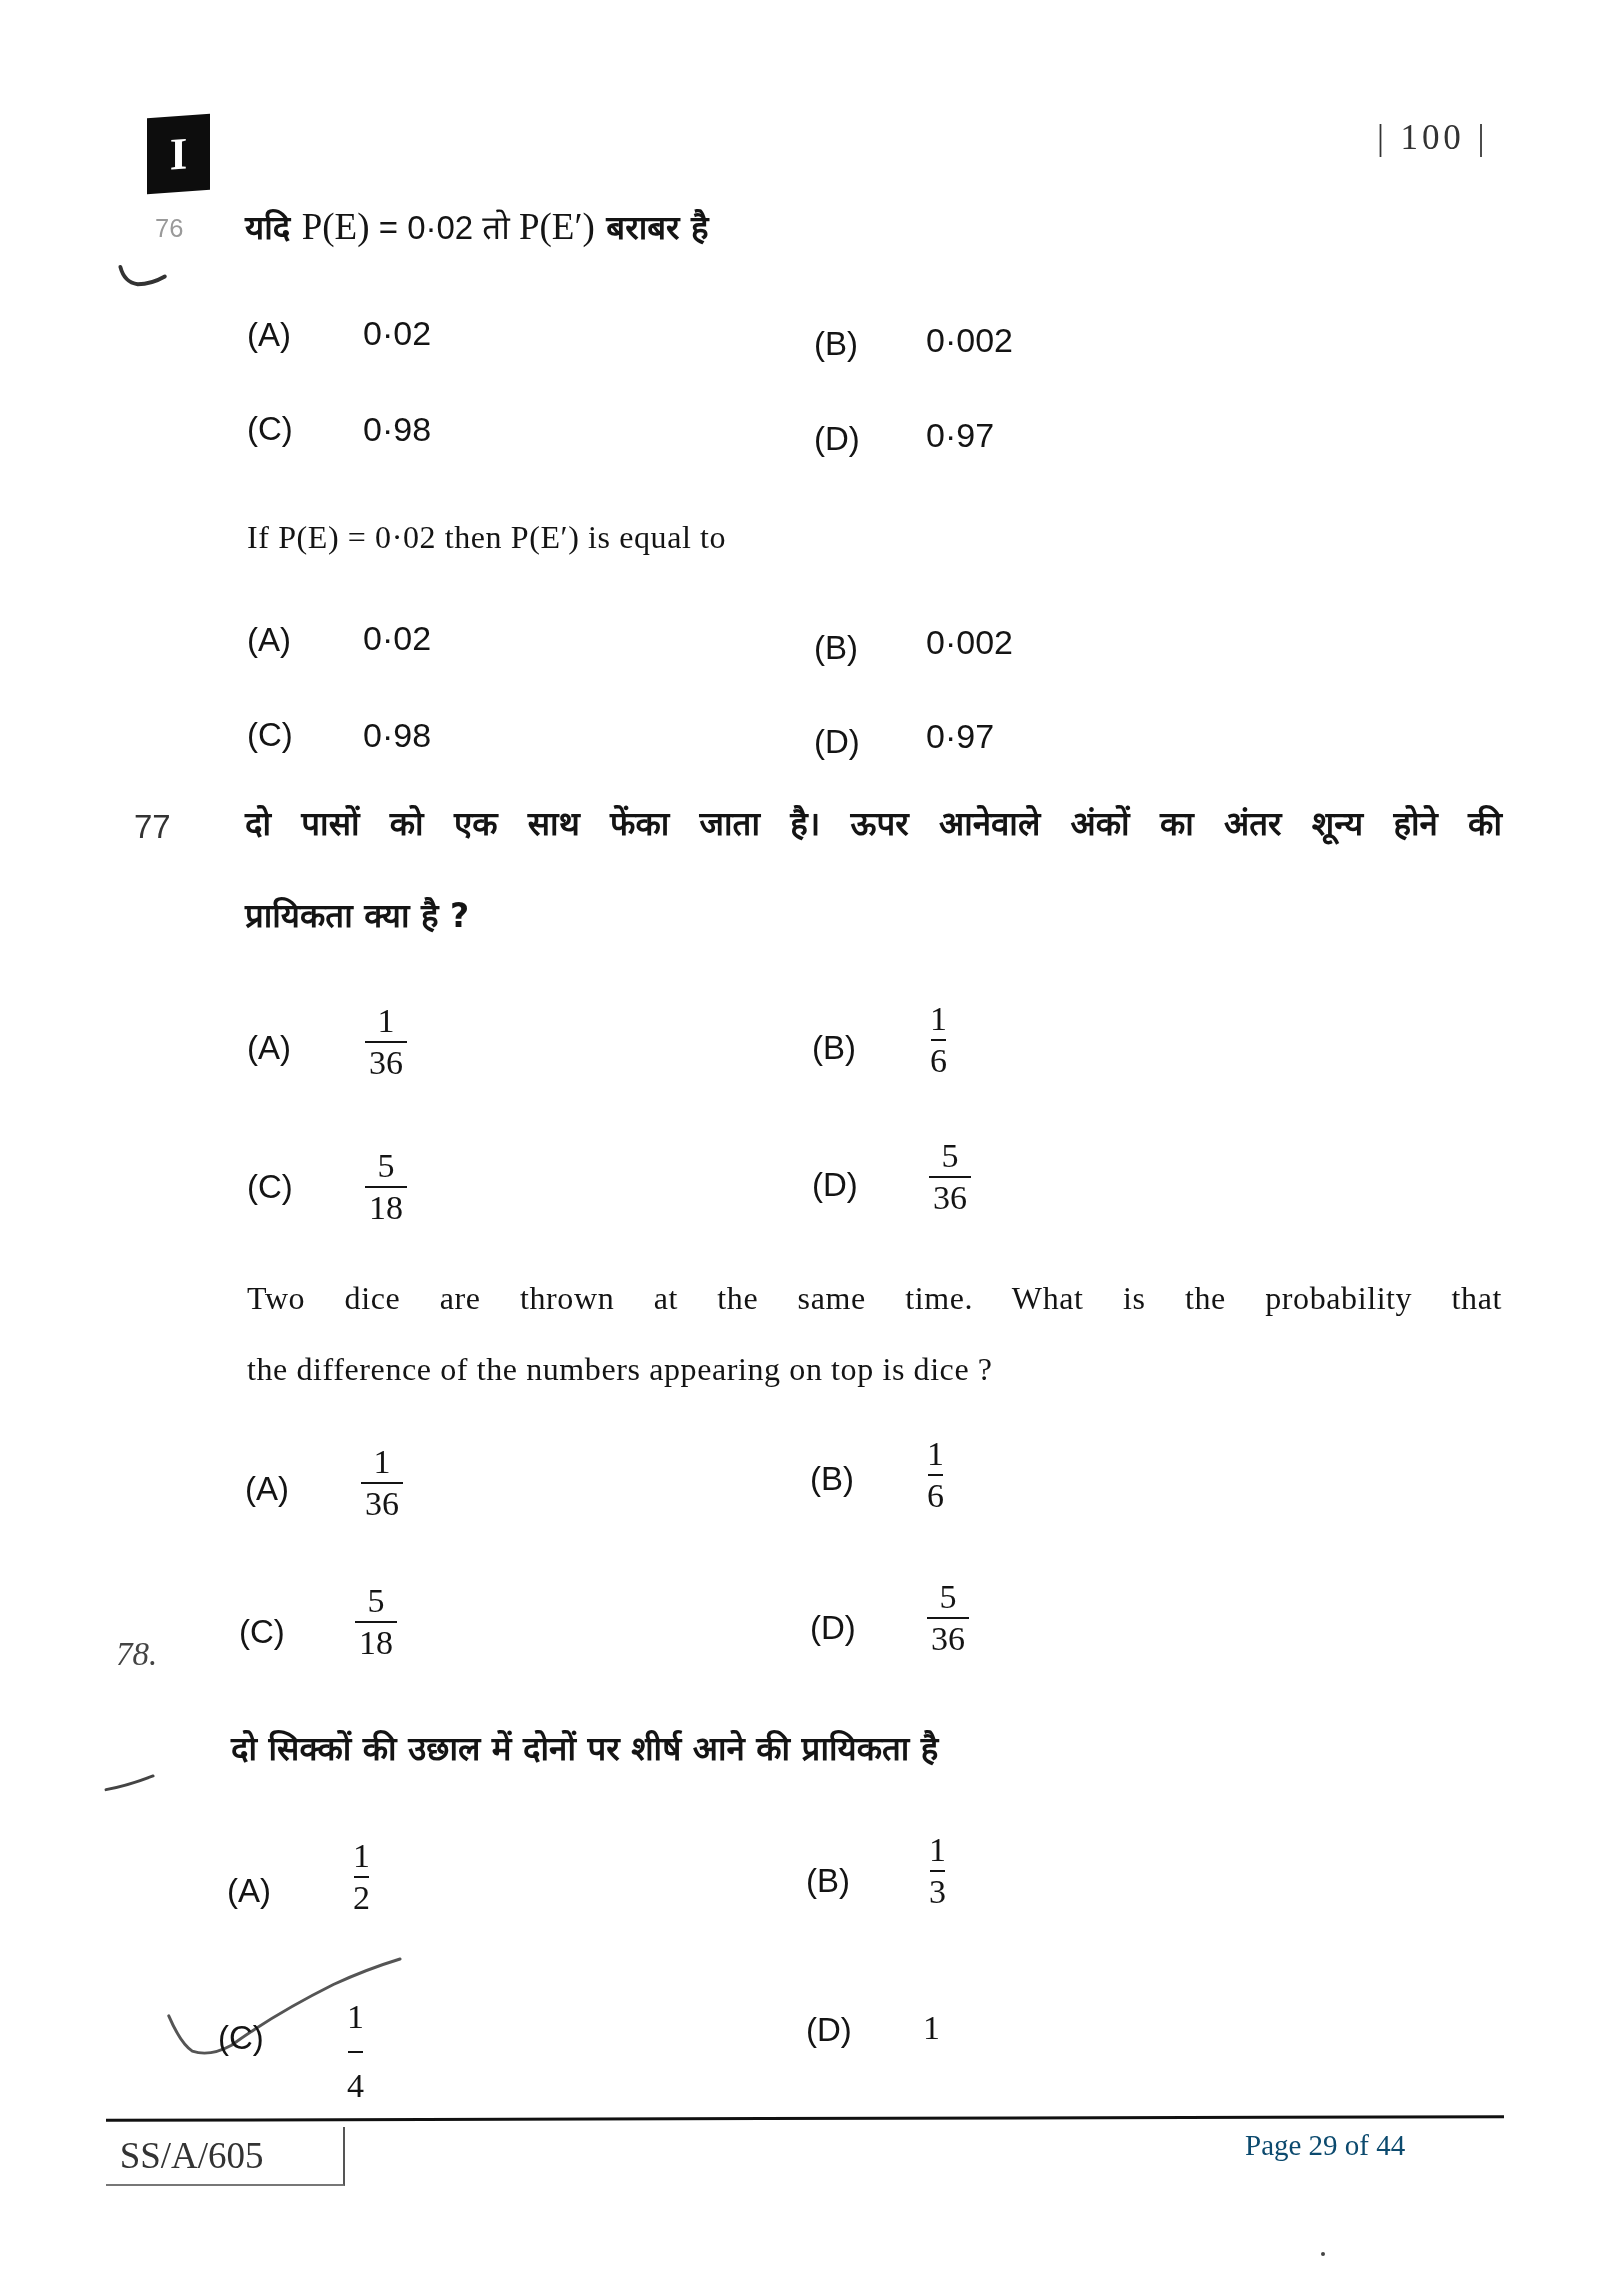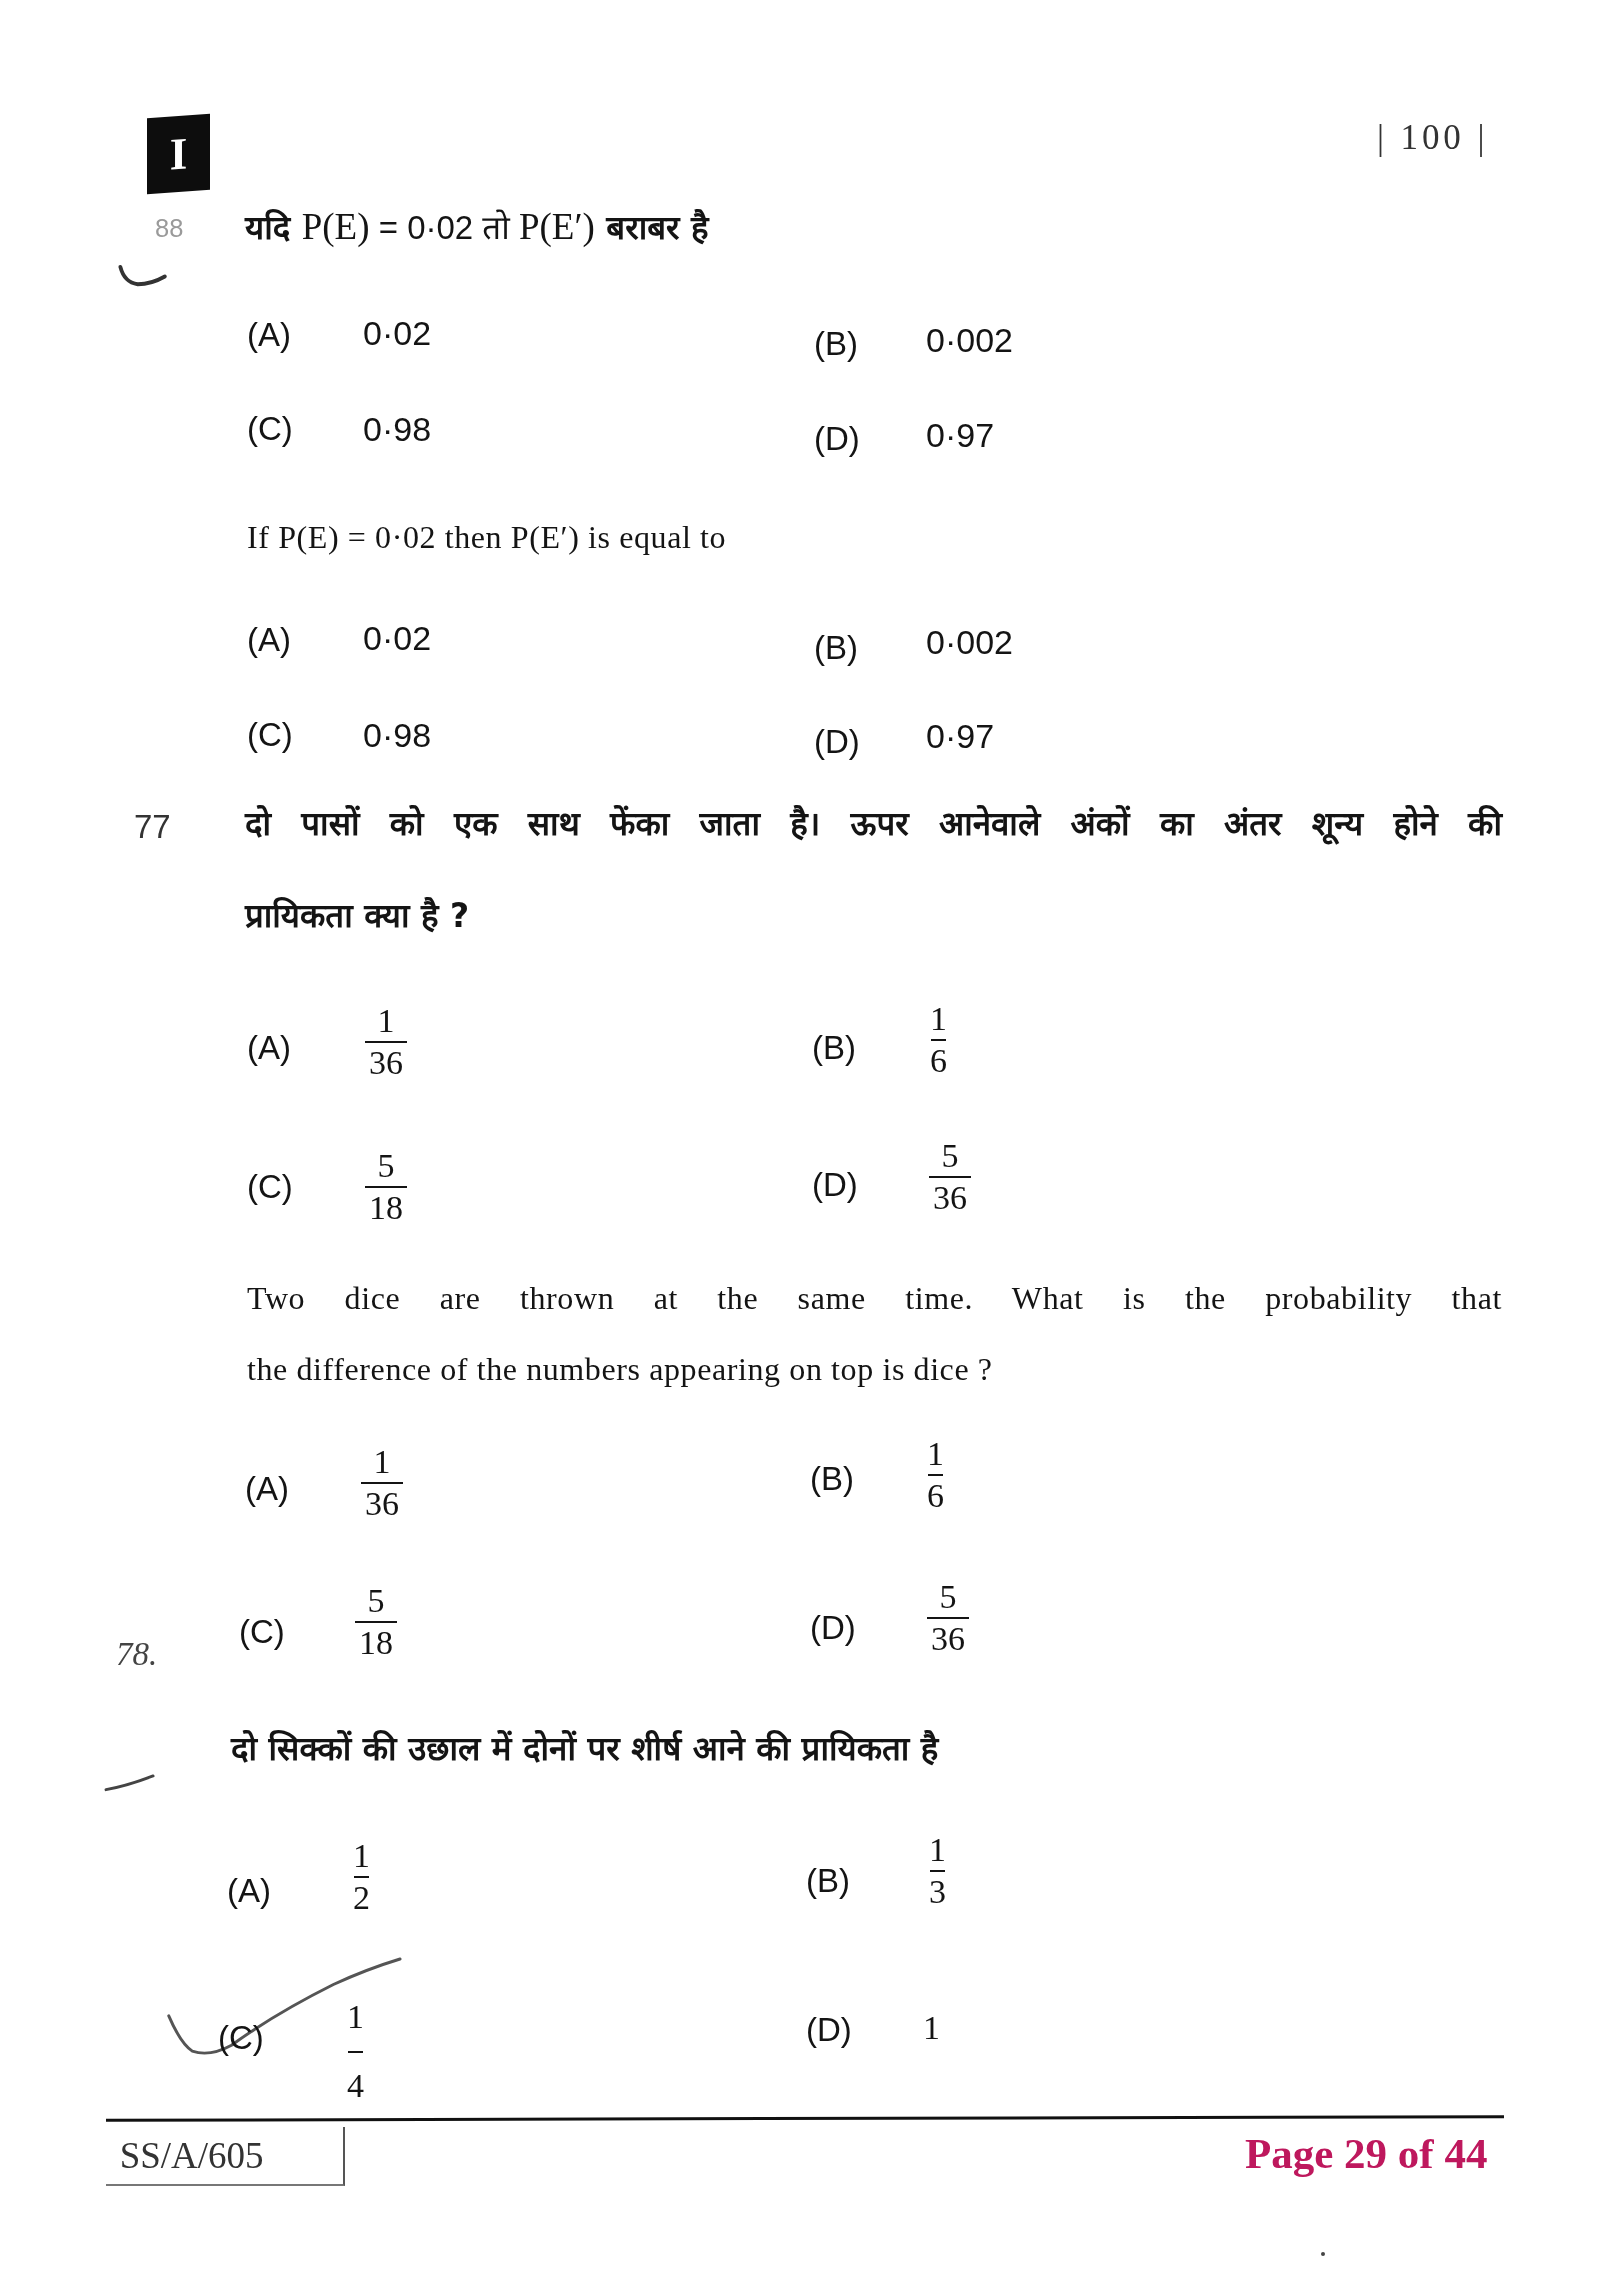--- a/index.html
+++ b/index.html
@@ -38,33 +38,33 @@
   .frac .den { padding: 2.9px 3.9px 0 3.9px; }
   .frac.thin .bar { border-top-width: 2px; width: 60%; }
 
   .footer-line { left: 106px; top: 2117px; width: 1398px; height: 0; border-top: 3.9px solid #111; transform: rotate(-0.15deg); }
   .paper-code {
     left: 106px; top: 2127px; width: 239px; height: 59px;
     border-right: 2px solid #555; border-bottom: 2px solid #777;
     font-family: "Liberation Serif", serif; font-size: 37px; color: #333;
     display: flex; align-items: center; padding-left: 13.7px; box-sizing: border-box;
   }
-  .page-num { left: 1245px; top: 2129px; font-family: "Liberation Serif", serif; font-size: 43px; color: #be185d; font-weight: bold; }
+  .page-num { left: 1245px; top: 2129px; font-family: "Liberation Serif", serif; font-size: 29px; color: #0c4a6e; font-weight: normal; }
 
   svg.mark { position: absolute; overflow: visible; }
 </style>
 </head>
 <body>
 
 <div class="abs set-badge">
   <span>I</span>
 </div>
 <div class="abs page-marker">| 100 |</div>
 
-<div class="abs qnum faint" style="left:155px; top:214px;">88</div>
+<div class="abs qnum faint" style="left:155px; top:214px;">76</div>
 <svg class="mark" style="left:116px; top:263px;" width="59" height="29" viewBox="0 0 60 30">
   <path d="M4 4 Q8 20 22 22 Q36 22 50 14" stroke="#333" stroke-width="4" fill="none" stroke-linecap="round"></path>
 </svg>
 <div class="abs qtext-hi" style="left:245px; top:204px;">
   <span>यदि </span><span class="math-i" style="font-weight:normal;font-family:'Liberation Serif',serif;font-size:37px;">P(E)</span><span style="font-weight:normal;font-family:'Liberation Sans',sans-serif;"> = 0·02 तो </span><span class="math-i" style="font-weight:normal;font-family:'Liberation Serif',serif;font-size:37px;">P(E′)</span><span> बराबर है</span>
 </div>
 
 <div class="abs opt-label" style="left:247px; top:316px;">(A)</div>
 <div class="abs opt-val" style="left:363px; top:314px;">0·02</div>
 <div class="abs opt-label" style="left:814px; top:325px;">(B)</div>

